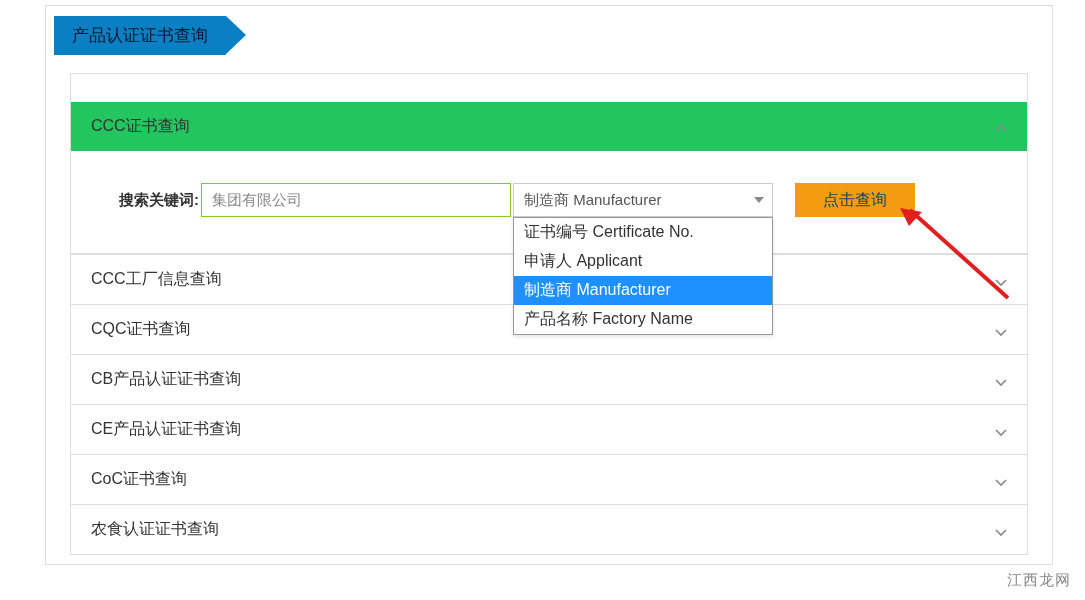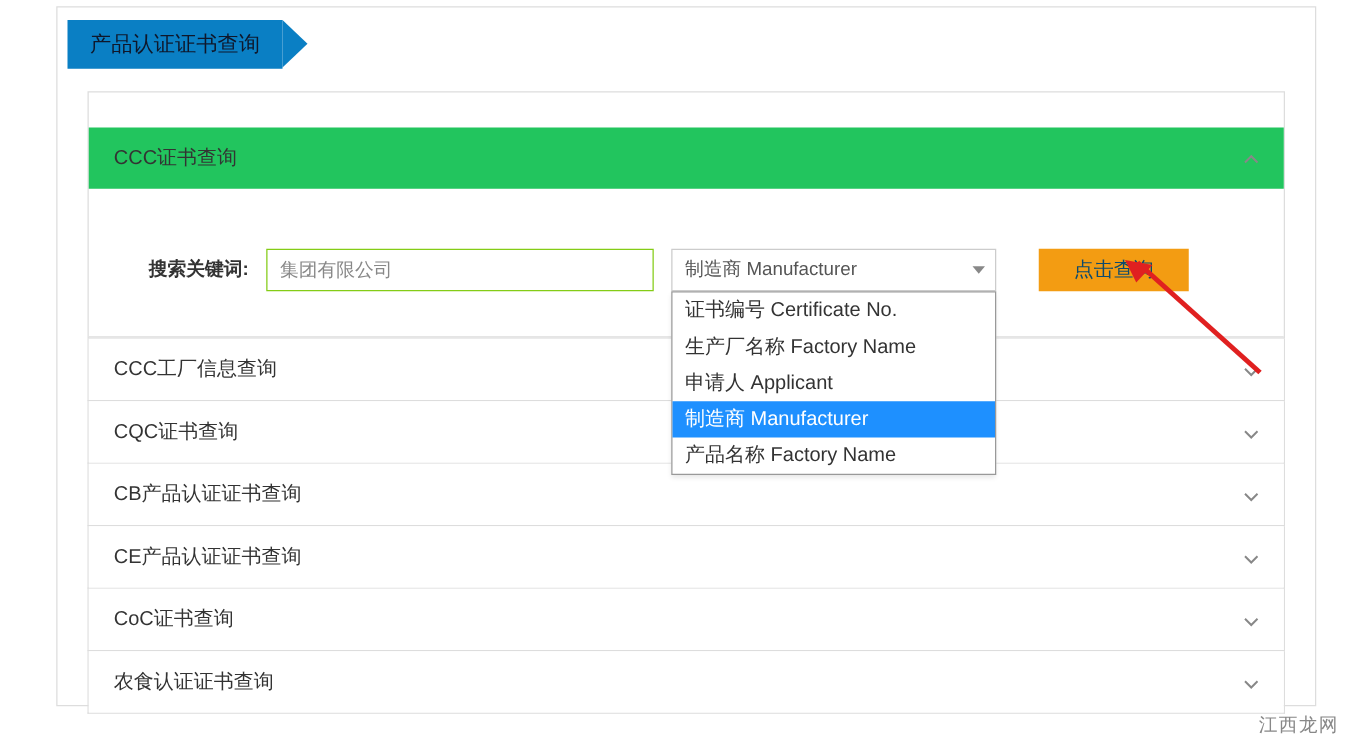--- a/index.html
+++ b/index.html
@@ -73,25 +73,25 @@
     .chevron {
       width: 12px;
       height: 12px;
       display: inline-block;
     }
     .chevron svg {
       width: 100%;
       height: 100%;
     }
     .search-panel {
-      padding: 48px 28px 36px 28px;
+      padding: 32px 28px 36px 28px;
       border-bottom: 1px solid #ddd;
       display: flex;
       align-items: center;
-      gap: 14px;
+      gap: 2px;
       position: relative;
     }
     .search-label {
       font-size: 15px;
       color: #333;
       font-weight: bold;
       line-height: 34px;
       min-width: 100px;
       text-align: right;
     }
@@ -201,21 +201,20 @@
       <div class="search-panel">
         <span class="search-label">搜索关键词:</span>
         <input class="search-input" type="text" value="集团有限公司" style="">
         <div class="select-wrapper">
           <div class="select-display">
             <span>制造商 Manufacturer</span>
             <span class="select-caret"></span>
           </div>
           <div class="dropdown-list">
             <div class="dropdown-option">证书编号 Certificate No.</div>
-            <div class="dropdown-option">生产厂名称 Factory Name</div>
             <div class="dropdown-option">申请人 Applicant</div>
             <div class="dropdown-option selected">制造商 Manufacturer</div>
             <div class="dropdown-option">产品名称 Factory Name</div>
           </div>
         </div>
         <button class="search-button">点击查询</button>
       </div>
     </div>
 
     <div class="accordion-item">

